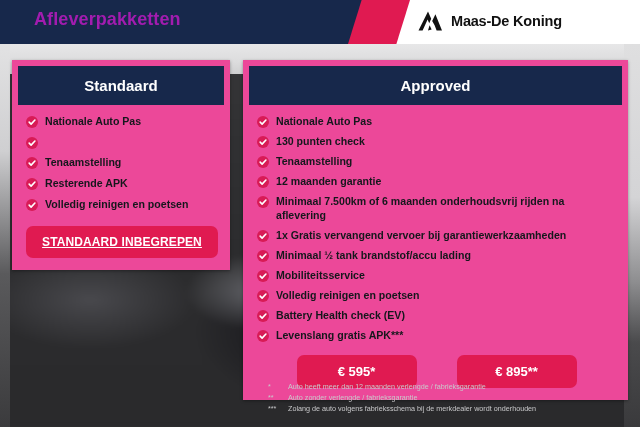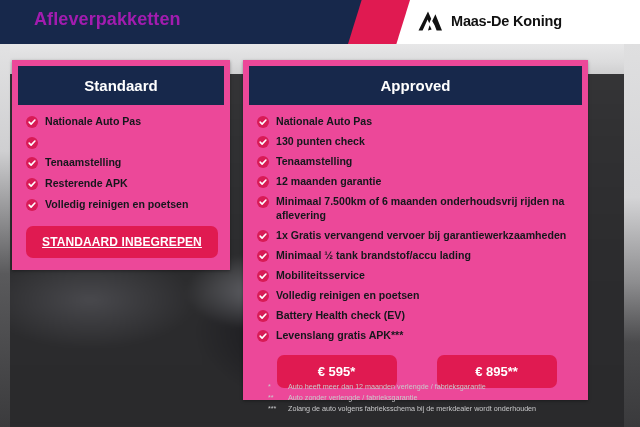--- a/index.html
+++ b/index.html
@@ -101,21 +101,21 @@
     white-space: nowrap;
   }
 
   
   .card {
     position: absolute;
     background: #ec4899;
     box-shadow: 0 1px 3px rgba(0,0,0,0.35);
   }
   .card-standard { left: 12px; top: 60px; width: 218px; }
-  .card-approved { left: 243px; top: 60px; width: 345px; }
+  .card-approved { left: 243px; top: 60px; width: 385px; }
 
   .card-head {
     background: #17284b;
     color: #ffffff;
     text-align: center;
     font-size: 15px;
     font-weight: bold;
     padding: 11px 6px 11px 6px;
     margin: 6px 6px 0 6px;
   }

